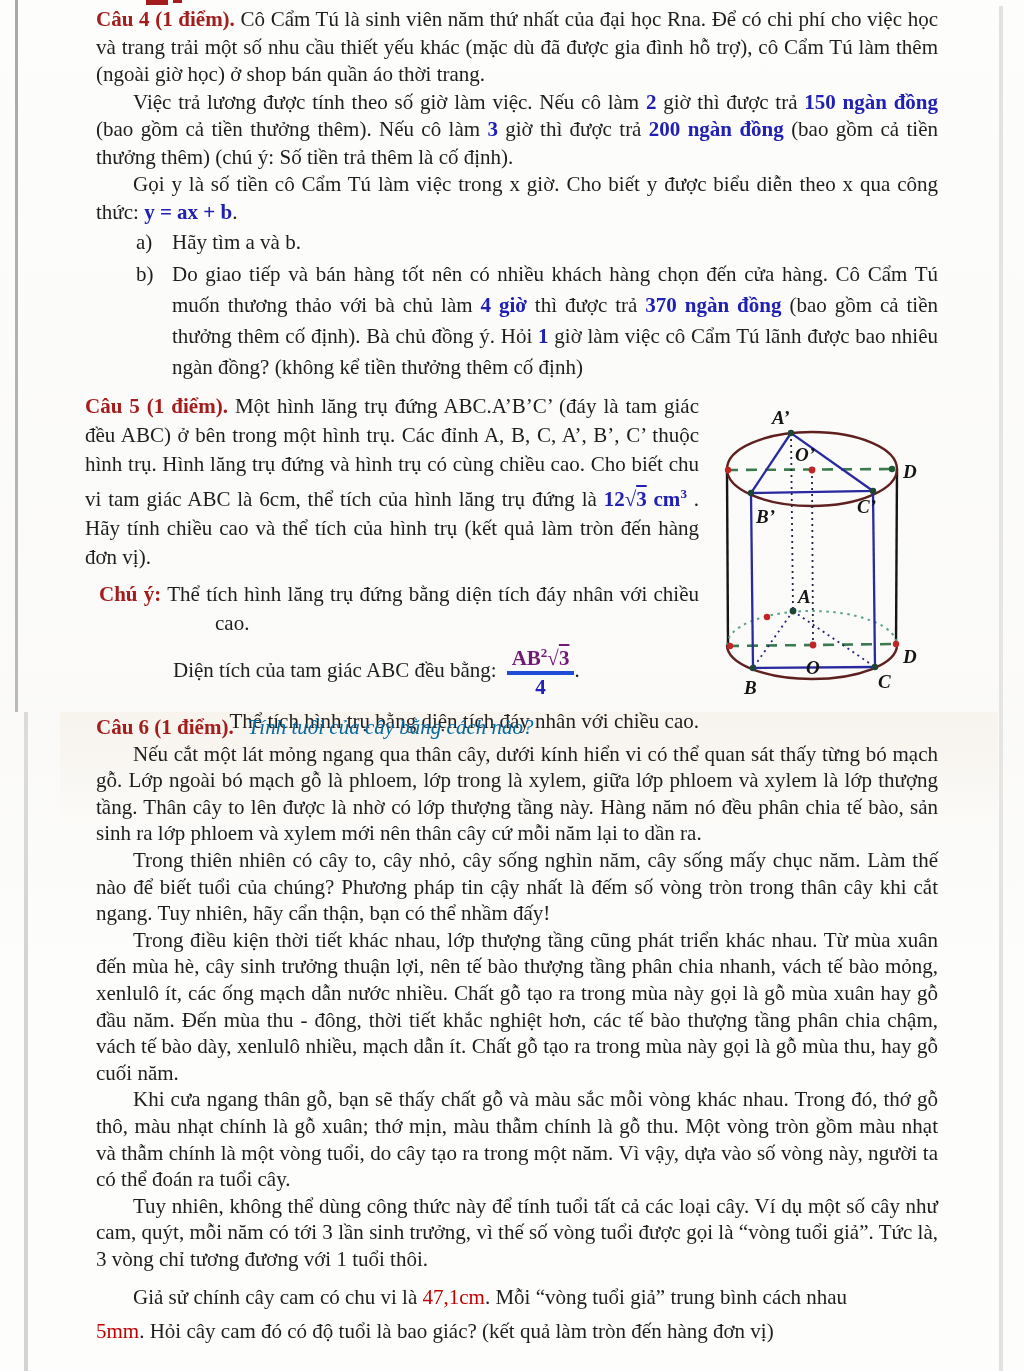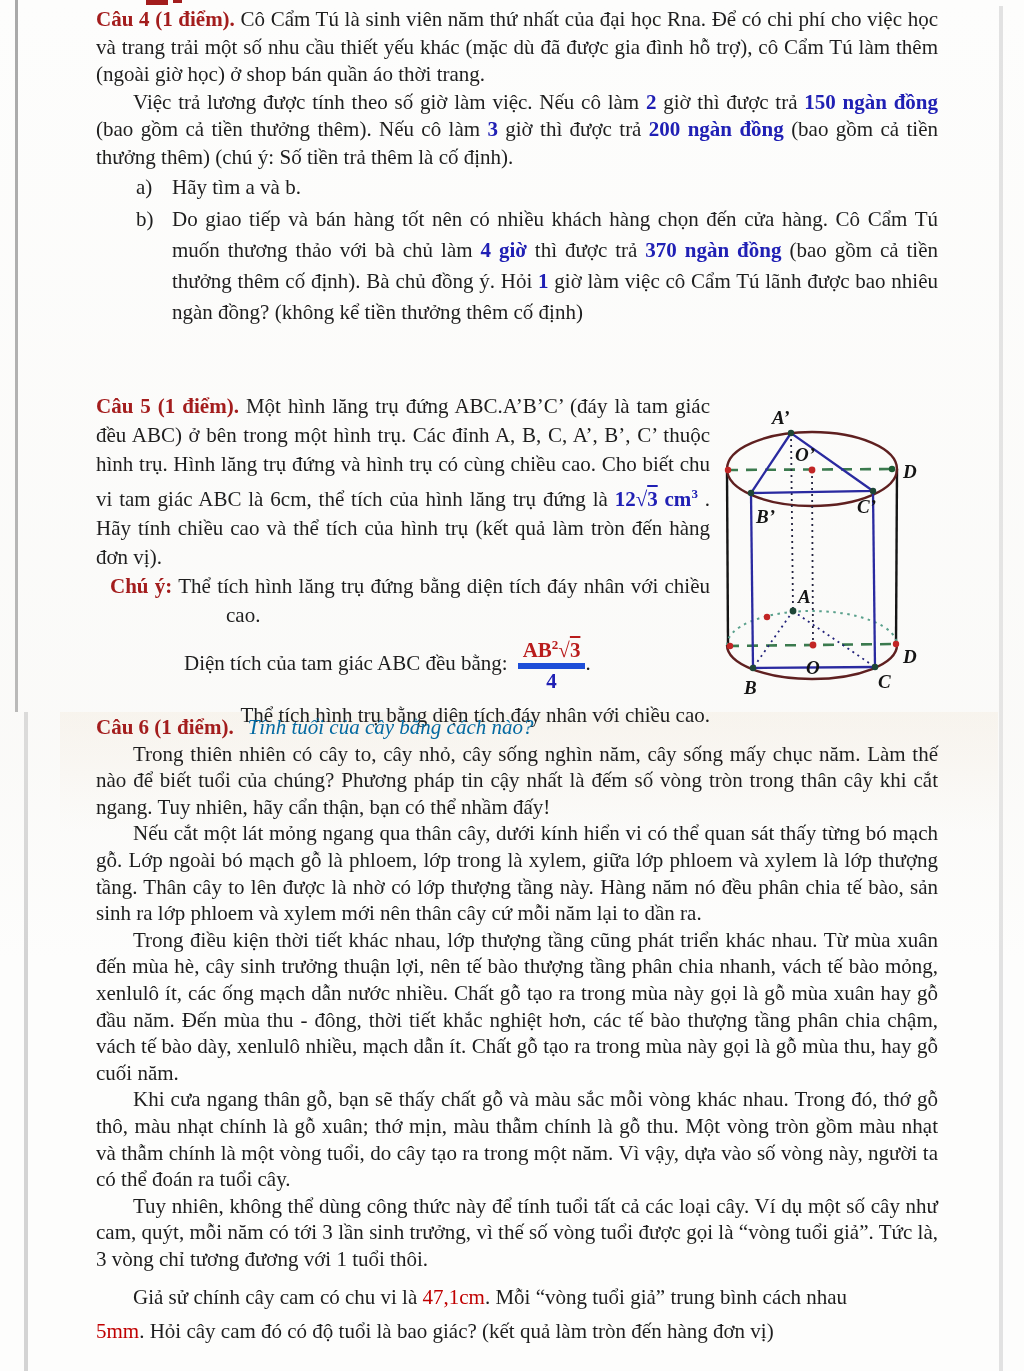--- a/index.html
+++ b/index.html
@@ -19,40 +19,40 @@
   .topmark.m1{left:146px;top:0;width:22px;height:5px;}
   .topmark.m2{left:173px;top:0;width:9px;height:3px;}
   
   .shade{position:absolute;left:60px;right:26px;top:712px;height:120px;
     background:linear-gradient(180deg,rgba(246,238,226,.55),rgba(246,238,226,0));}
   .tone{position:absolute;inset:0;pointer-events:none;
     background:linear-gradient(180deg,rgba(250,250,250,0) 0%,rgba(242,240,236,.25) 55%,rgba(255,255,255,0) 70%);}
   
   section{position:absolute;z-index:2;}
   .cau4{top:6px;left:96px;width:842px;font-size:21px;line-height:27.5px;}
-  .cau5{top:392px;left:96px;width:614px;font-size:21px;line-height:29px;}
+  .cau5{top:392px;left:85px;width:614px;font-size:21px;line-height:29px;}
   .cau6{top:714px;left:96px;width:842px;font-size:21px;line-height:26.6px;}
   p{margin:0;text-align:justify;}
   .indent{text-indent:37px;}
   .red{color:#a31d1d;font-weight:bold;}
   .redval{color:#c00000;font-weight:normal;}
   .blue{color:#2020b4;font-weight:bold;}
   .blueit{color:#0369a1;font-weight:normal;font-style:italic;}
   .li{position:relative;padding-left:76px;text-align:justify;}
   .li .marker{position:absolute;left:40px;}
   .li.a{margin-top:3px;}
   .li.b{margin-top:2px;line-height:31.2px;}
   
-  .note{padding-left:130px;text-indent:-116px;margin-top:0;}
+  .note{padding-left:130px;text-indent:-116px;margin-top:8px;}
   .arealine{margin:8px 0 8px 88px;text-align:left;line-height:30px;}
   .vollne{margin:6px 0 0 46px;text-align:right;}
   sup{font-size:13px;}
   .oline{text-decoration:overline;}
   .frac{display:inline-block;vertical-align:middle;text-align:center;margin-left:10px;line-height:1.15;}
-  .frac .num{display:block;border-bottom:6px solid #1d4ed8;padding:0 5px 1px 5px;color:#b91c1c;font-weight:bold;}
+  .frac .num{display:block;border-bottom:4px solid #1d4ed8;padding:0 5px 1px 5px;color:#701a75;font-weight:bold;}
   .frac .den{display:block;color:#2020b4;font-weight:bold;}
   .gap{display:inline-block;width:14px;}
   .p6{margin-top:12px;}
   .p7{margin-top:7px;}
   
   .figure{position:absolute;left:712px;top:398px;width:226px;height:310px;z-index:3;}
   .figure text{font-family:"Liberation Serif","DejaVu Serif",serif;font-weight:bold;font-style:italic;font-size:19px;fill:#141414;}
 </style>
 </head>
 <body>
@@ -65,20 +65,23 @@
   <div class="topmark m1"></div>
   <div class="topmark m2"></div>
   <div class="shade"></div>
 
   <section class="cau4">
     <p>
       <span class="red">Câu 4 (1 điểm).</span><span> Cô Cẩm Tú là sinh viên năm thứ nhất của đại học Rna. Để có chi phí cho việc học và trang trải một số nhu cầu thiết yếu khác (mặc dù đã được gia đình hỗ trợ), cô Cẩm Tú làm thêm (ngoài giờ học) ở shop bán quần áo thời trang.</span>
     </p>
     <p class="indent">
       <span>Việc trả lương được tính theo số giờ làm việc. Nếu cô làm </span><span class="blue">2</span><span> giờ thì được trả </span><span class="blue">150 ngàn đồng</span><span> (bao gồm cả tiền thưởng thêm). Nếu cô làm </span><span class="blue">3</span><span> giờ thì được trả </span><span class="blue">200 ngàn đồng</span><span> (bao gồm cả tiền thưởng thêm) (chú ý: Số tiền trả thêm là cố định).</span>
+    </p>
+    <p class="indent">
+      <span>Gọi y là số tiền cô Cẩm Tú làm việc trong x giờ. Cho biết y được biểu diễn theo x qua công thức: </span><span class="blue">y = ax + b</span><span>.</span>
     </p>
     <div class="li a">
       <span class="marker">a)</span>
       <span>Hãy tìm a và b.</span>
     </div>
     <div class="li b">
       <span class="marker">b)</span>
       <span>Do giao tiếp và bán hàng tốt nên có nhiều khách hàng chọn đến cửa hàng. Cô Cẩm Tú muốn thương thảo với bà chủ làm </span><span class="blue">4 giờ</span><span> thì được trả </span><span class="blue">370 ngàn đồng</span><span> (bao gồm cả tiền thưởng thêm cố định). Bà chủ đồng ý. Hỏi </span><span class="blue">1</span><span> giờ làm việc cô Cẩm Tú lãnh được bao nhiêu ngàn đồng? (không kể tiền thưởng thêm cố định)</span>
     </div>
   </section>
@@ -142,22 +145,22 @@
     <text x="94" y="276">O</text>
     <text x="191" y="265">D</text>
     <text x="32" y="296">B</text>
     <text x="166" y="290">C</text>
   </svg>
 
   <section class="cau6">
     <p>
       <span class="red">Câu 6 (1 điểm).</span><span class="gap"></span><span class="blueit">Tính tuổi của cây bằng cách nào?</span>
     </p>
+    <p class="indent">Nếu cắt một lát mỏng ngang qua thân cây, dưới kính hiển vi có thể quan sát thấy từng bó mạch gỗ. Lớp ngoài bó mạch gỗ là phloem, lớp trong là xylem, giữa lớp phloem và xylem là lớp thượng tầng. Thân cây to lên được là nhờ có lớp thượng tầng này. Hàng năm nó đều phân chia tế bào, sản sinh ra lớp phloem và xylem mới nên thân cây cứ mỗi năm lại to dần ra.</p>
     <p class="indent">Trong thiên nhiên có cây to, cây nhỏ, cây sống nghìn năm, cây sống mấy chục năm. Làm thế nào để biết tuổi của chúng? Phương pháp tin cậy nhất là đếm số vòng tròn trong thân cây khi cắt ngang. Tuy nhiên, hãy cẩn thận, bạn có thể nhầm đấy!</p>
-    <p class="indent">Nếu cắt một lát mỏng ngang qua thân cây, dưới kính hiển vi có thể quan sát thấy từng bó mạch gỗ. Lớp ngoài bó mạch gỗ là phloem, lớp trong là xylem, giữa lớp phloem và xylem là lớp thượng tầng. Thân cây to lên được là nhờ có lớp thượng tầng này. Hàng năm nó đều phân chia tế bào, sản sinh ra lớp phloem và xylem mới nên thân cây cứ mỗi năm lại to dần ra.</p>
     <p class="indent">Trong điều kiện thời tiết khác nhau, lớp thượng tầng cũng phát triển khác nhau. Từ mùa xuân đến mùa hè, cây sinh trưởng thuận lợi, nên tế bào thượng tầng phân chia nhanh, vách tế bào mỏng, xenlulô ít, các ống mạch dẫn nước nhiều. Chất gỗ tạo ra trong mùa này gọi là gỗ mùa xuân hay gỗ đầu năm. Đến mùa thu - đông, thời tiết khắc nghiệt hơn, các tế bào thượng tầng phân chia chậm, vách tế bào dày, xenlulô nhiều, mạch dẫn ít. Chất gỗ tạo ra trong mùa này gọi là gỗ mùa thu, hay gỗ cuối năm.</p>
     <p class="indent">Khi cưa ngang thân gỗ, bạn sẽ thấy chất gỗ và màu sắc mỗi vòng khác nhau. Trong đó, thớ gỗ thô, màu nhạt chính là gỗ xuân; thớ mịn, màu thẫm chính là gỗ thu. Một vòng tròn gồm màu nhạt và thẫm chính là một vòng tuổi, do cây tạo ra trong một năm. Vì vậy, dựa vào số vòng này, người ta có thể đoán ra tuổi cây.</p>
     <p class="indent">Tuy nhiên, không thể dùng công thức này để tính tuổi tất cả các loại cây. Ví dụ một số cây như cam, quýt, mỗi năm có tới 3 lần sinh trưởng, vì thế số vòng tuổi được gọi là “vòng tuổi giả”. Tức là, 3 vòng chỉ tương đương với 1 tuổi thôi.</p>
     <p class="indent p6">
       <span>Giả sử chính cây cam có chu vi là </span><span class="redval">47,1cm</span><span>. Mỗi “vòng tuổi giả” trung bình cách nhau</span>
     </p>
     <p class="p7">
       <span class="redval">5mm</span><span>. Hỏi cây cam đó có độ tuổi là bao giác? (kết quả làm tròn đến hàng đơn vị)</span>
     </p>
   </section>

